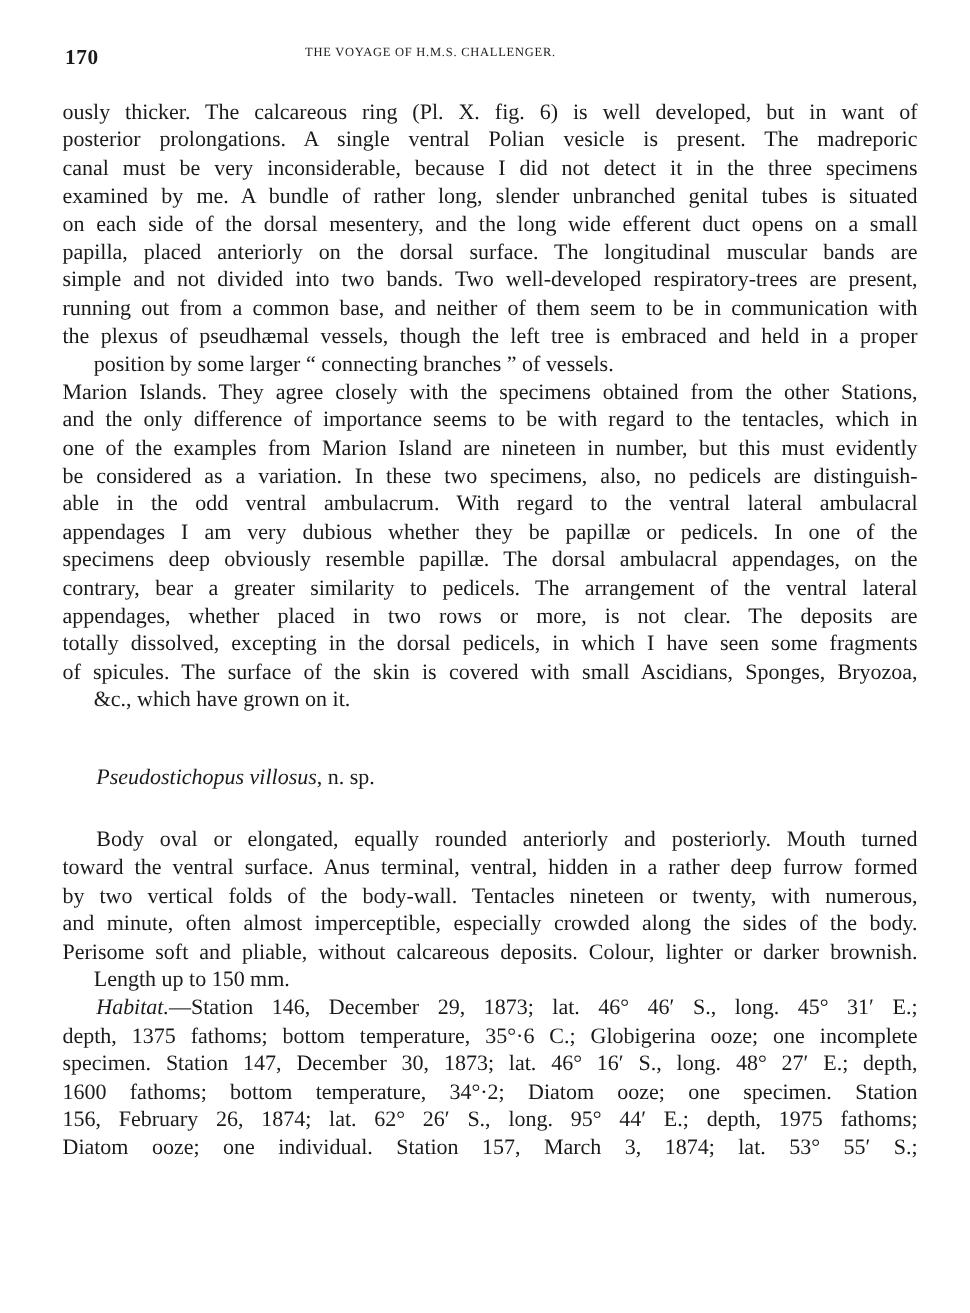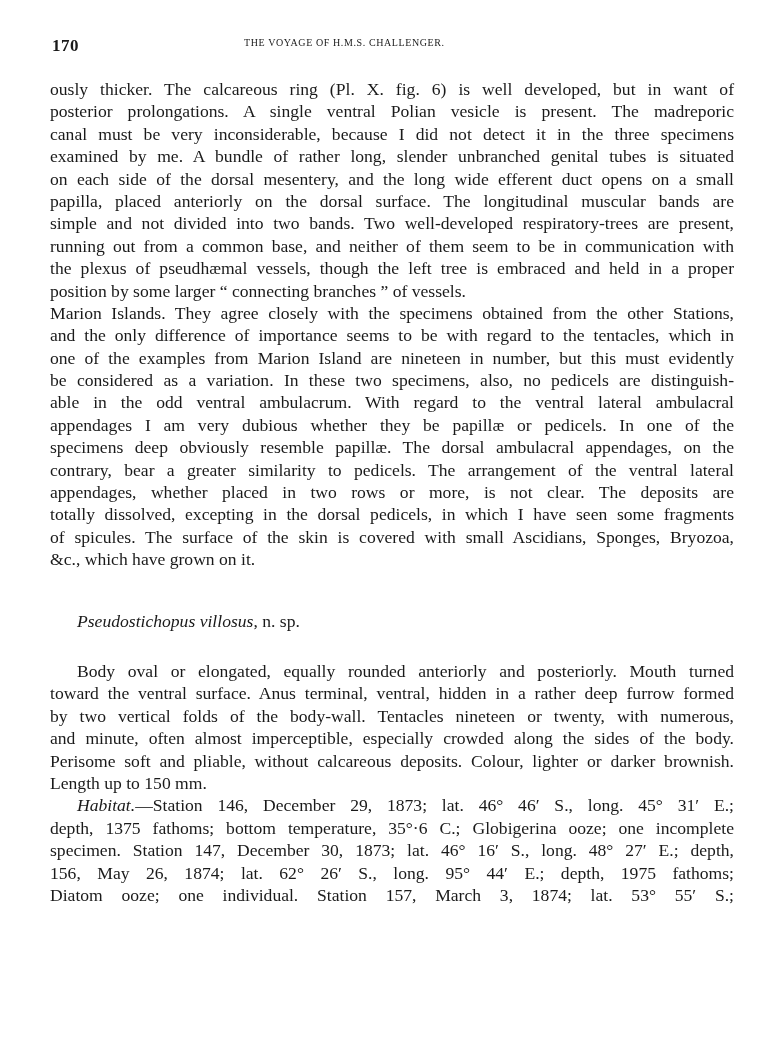--- a/index.html
+++ b/index.html
@@ -55,20 +55,21 @@
     }
     .line {
       display: block;
       white-space: nowrap;
       text-align: justify;
       text-align-last: justify;
       height: 22.4px;
     }
     .line.last {
       text-align-last: left;
+      margin-left: 25px;
     }
     .indent {
       padding-left: 27px;
     }
     .species-heading {
       position: absolute;
       top: 610px;
       left: 27px;
       font-size: 17.6px;
       line-height: 22px;
@@ -141,18 +142,19 @@
       <span class="line">toward the ventral surface.  Anus terminal, ventral, hidden in a rather deep furrow formed</span>
       <span class="line">by two vertical folds of the body-wall.  Tentacles nineteen or twenty, with numerous,</span>
       <span class="line">and minute, often almost imperceptible, especially crowded along the sides of the body.</span>
       <span class="line">Perisome soft and pliable, without calcareous deposits.  Colour, lighter or darker brownish.</span>
       <span class="line last">Length up to 150 mm.</span>
     </div>
     <div class="habitat">
       <span class="line indent"><span class="habitat-label">Habitat.</span><span>—Station 146, December 29, 1873; lat. 46° 46′ S., long. 45° 31′ E.;</span></span>
       <span class="line">depth, 1375 fathoms; bottom temperature, 35°·6 C.; Globigerina ooze; one incomplete</span>
       <span class="line">specimen.  Station 147, December 30, 1873; lat. 46° 16′ S., long. 48° 27′ E.; depth,</span>
-      <span class="line">156, May 26, 1874; lat. 62° 26′ S., long. 95° 44′ E.; depth, 1975 fathoms;</span>
+      <span class="line">1600 fathoms; bottom temperature, 34°·2; Diatom ooze; one specimen.  Station</span>
+      <span class="line">156, February 26, 1874; lat. 62° 26′ S., long. 95° 44′ E.; depth, 1975 fathoms;</span>
       <span class="line">Diatom ooze; one individual.  Station 157, March 3, 1874; lat. 53° 55′ S.;</span>
     </div>
   </div>
 
 </div>
 
 </body></html>

